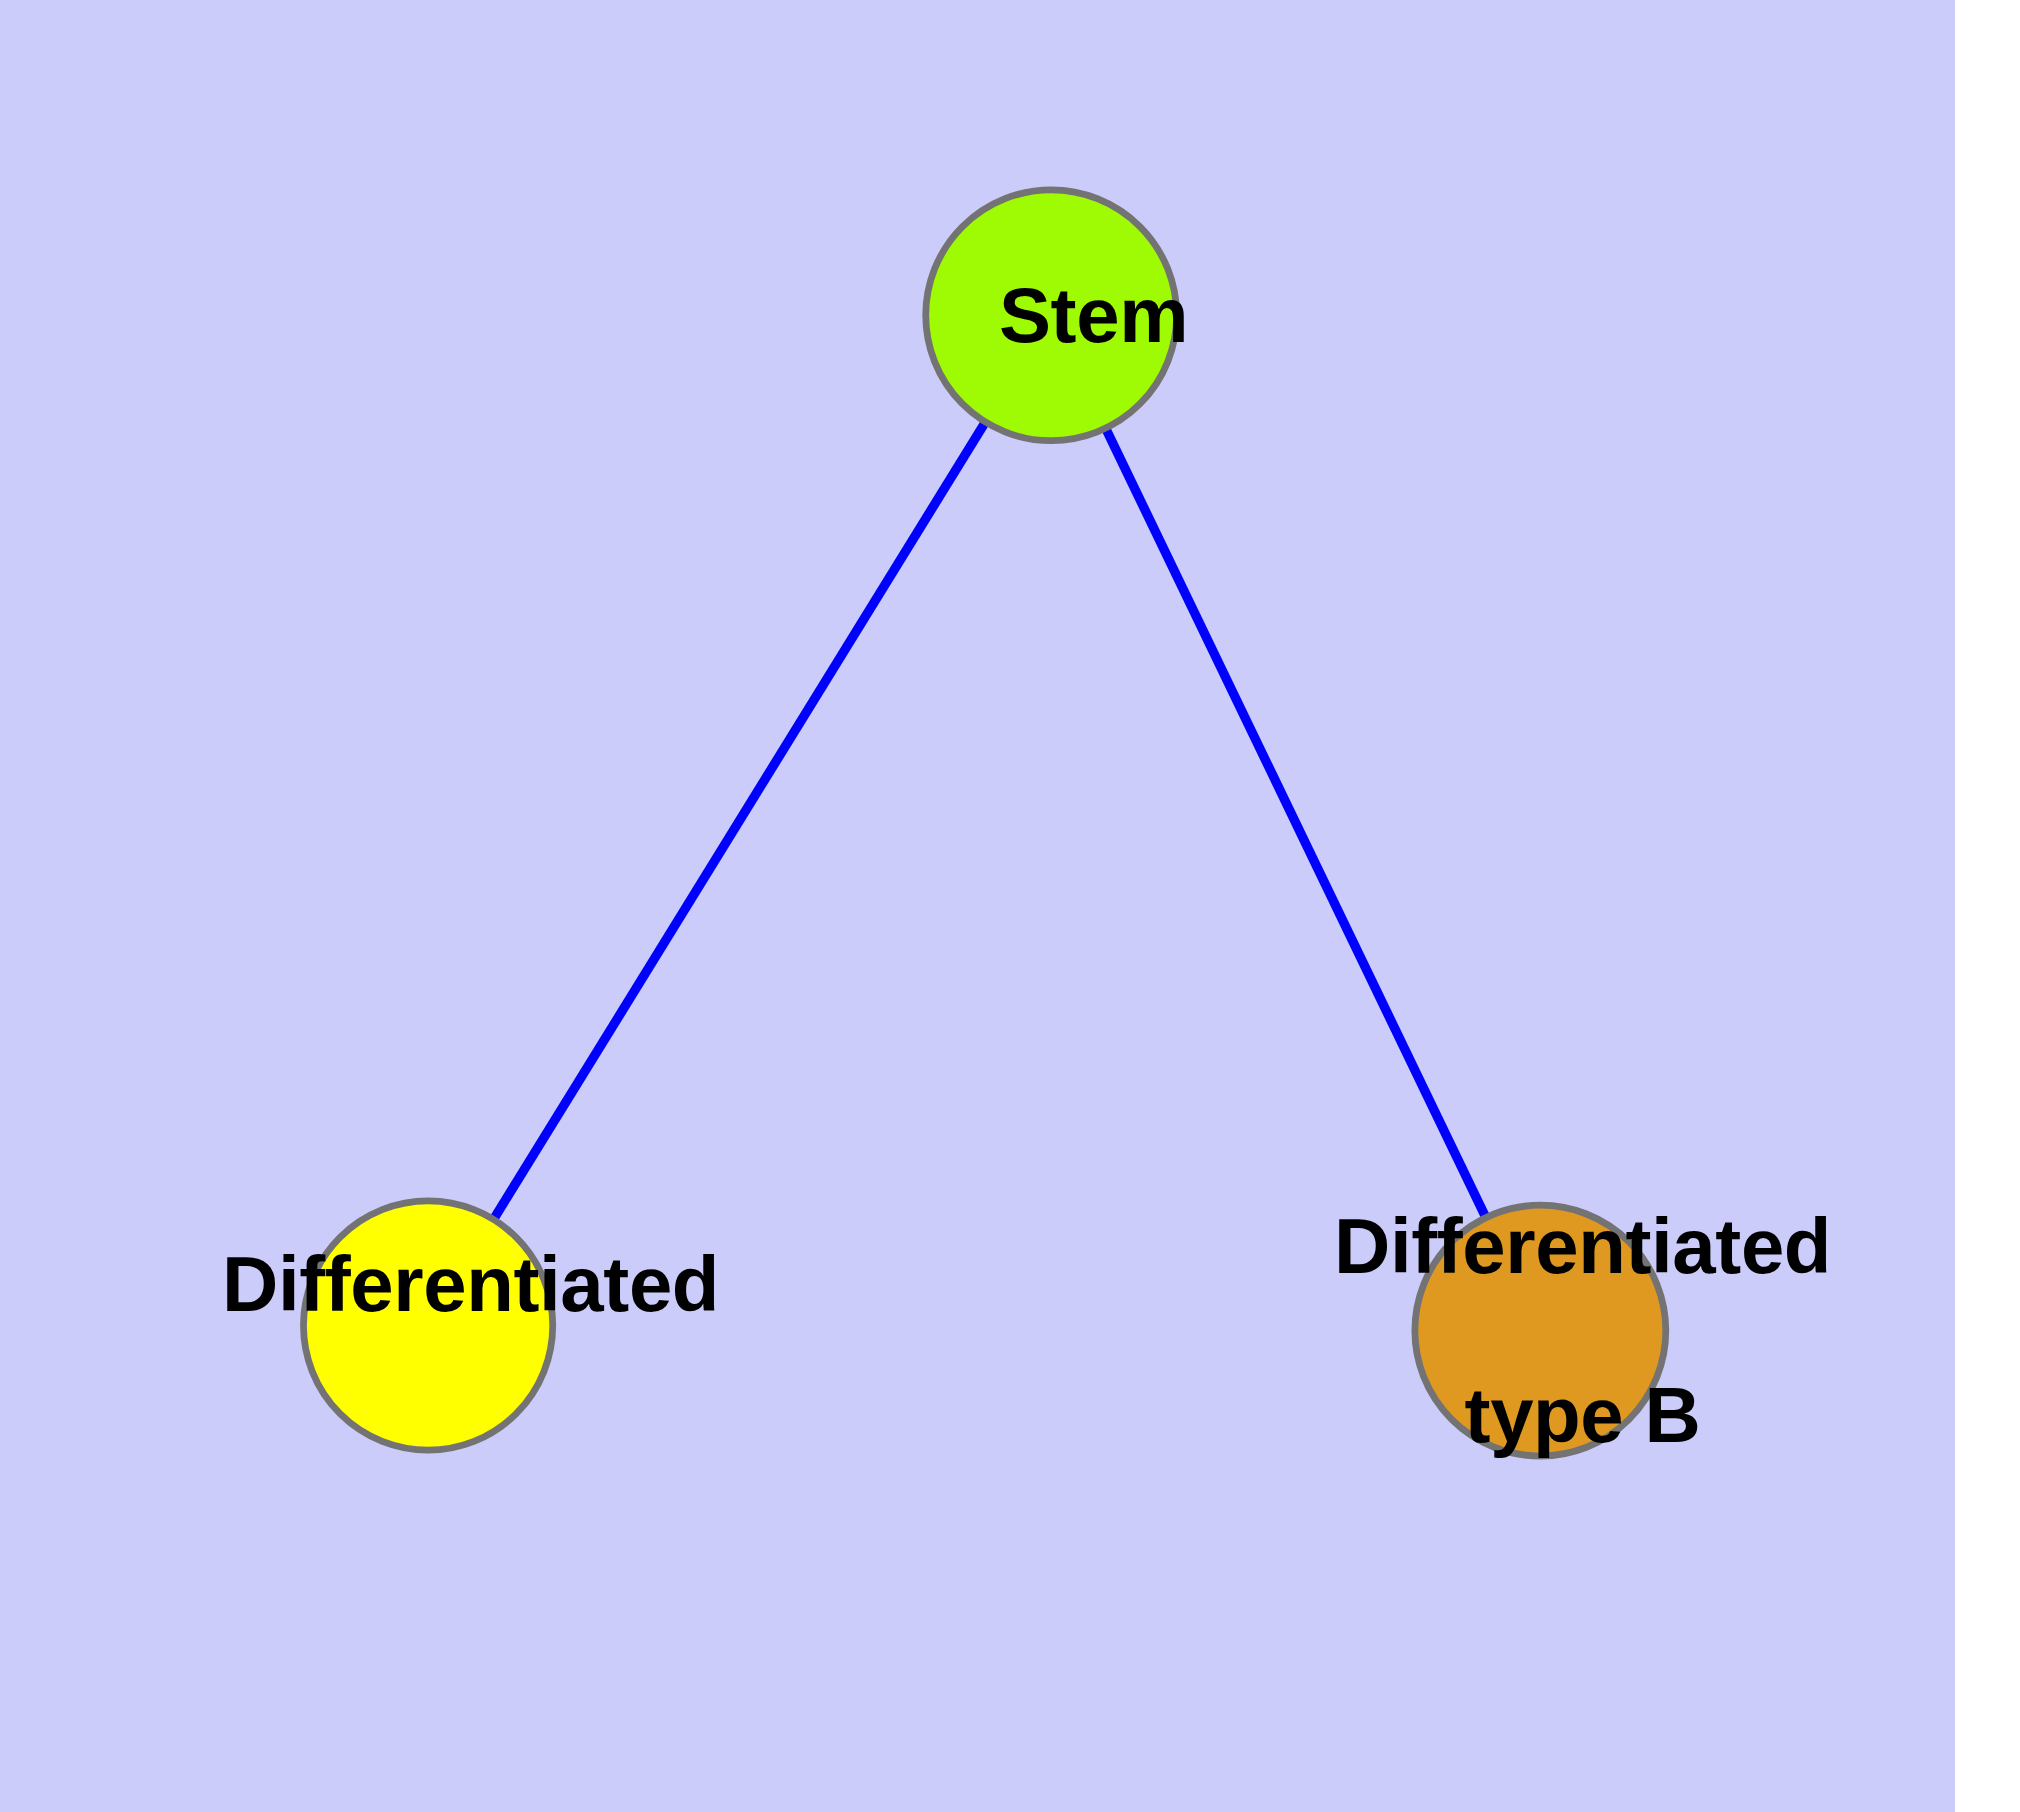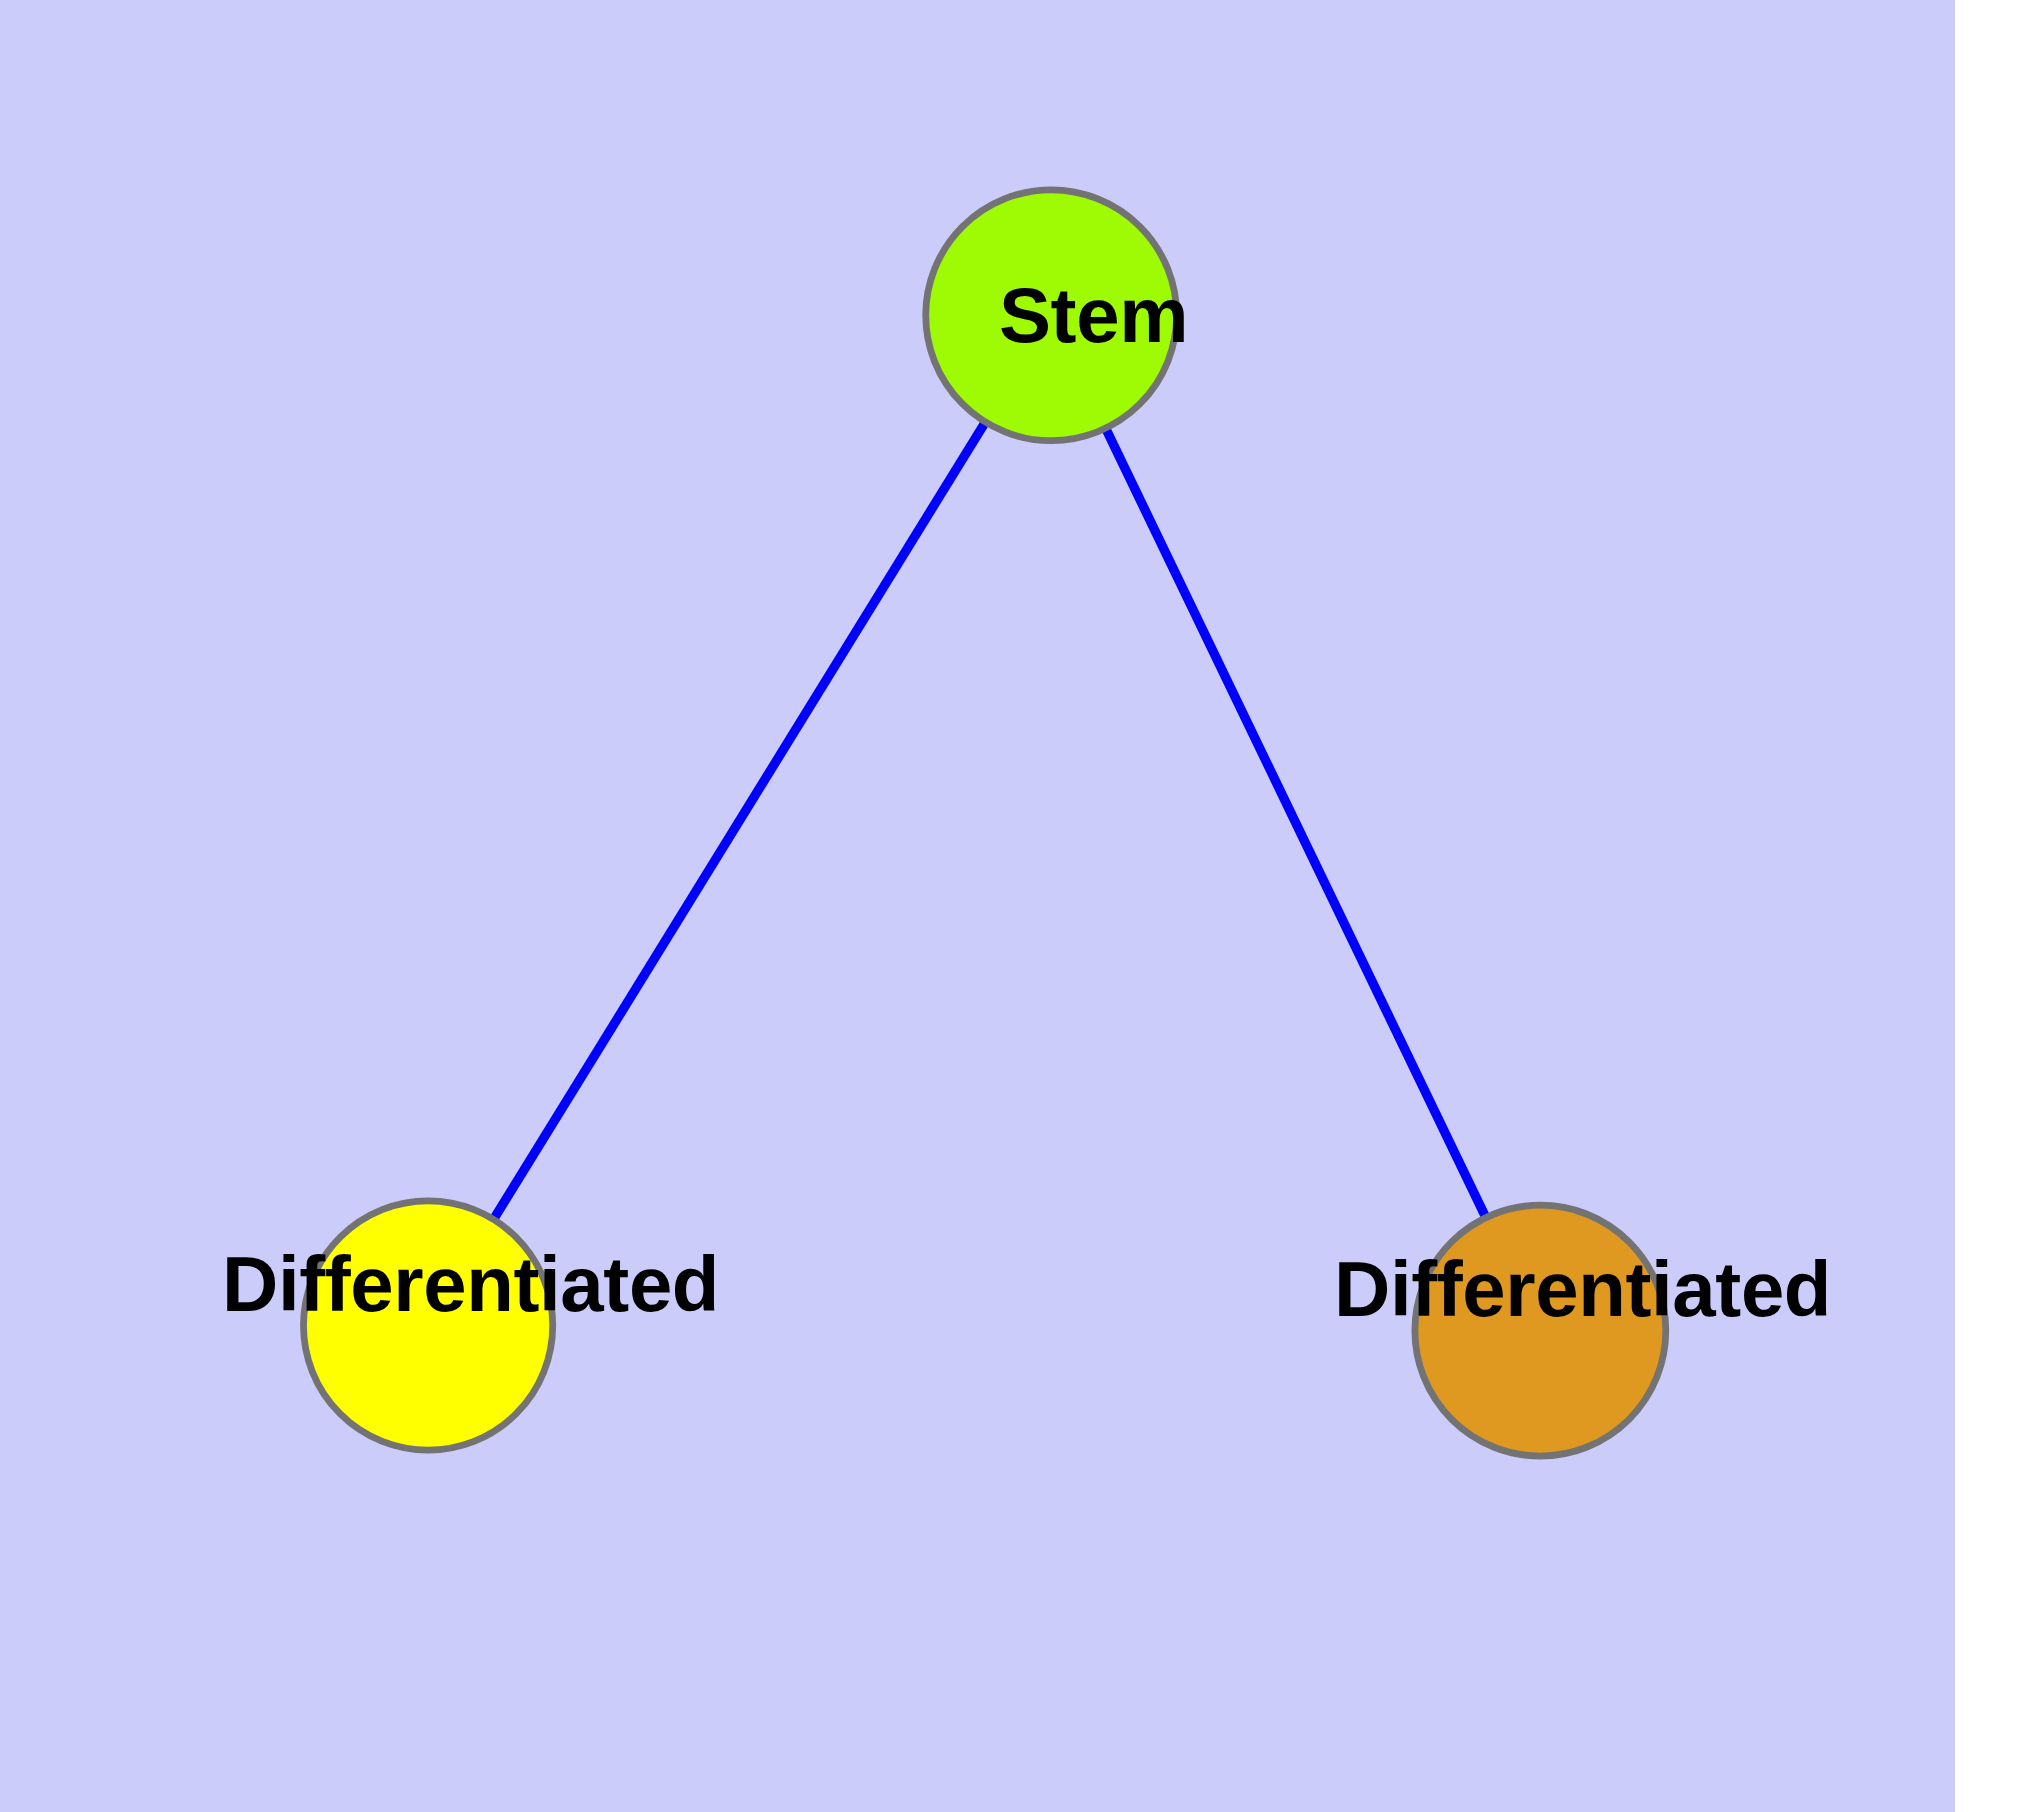--- a/index.html
+++ b/index.html
@@ -66,16 +66,17 @@
   <div class="node-label" id="label-stem" style="left: 1051px; top: 315px; color: rgb(0, 0, 0);">
     <span>Stem</span>
   </div>
 
   <div class="node-label" id="label-diff_a" style="left: 428px; top: 1326px; color: rgb(0, 0, 0);">
     <span>Differentiated</span><br>
   </div>
 
   <div class="node-label" id="label-diff_b" style="left: 1540px; top: 1331px; color: rgb(0, 0, 0);">
     <span>Differentiated</span><br>
+    <span>type B</span>
   </div>
 
 </div>
 
 
 </body></html>

